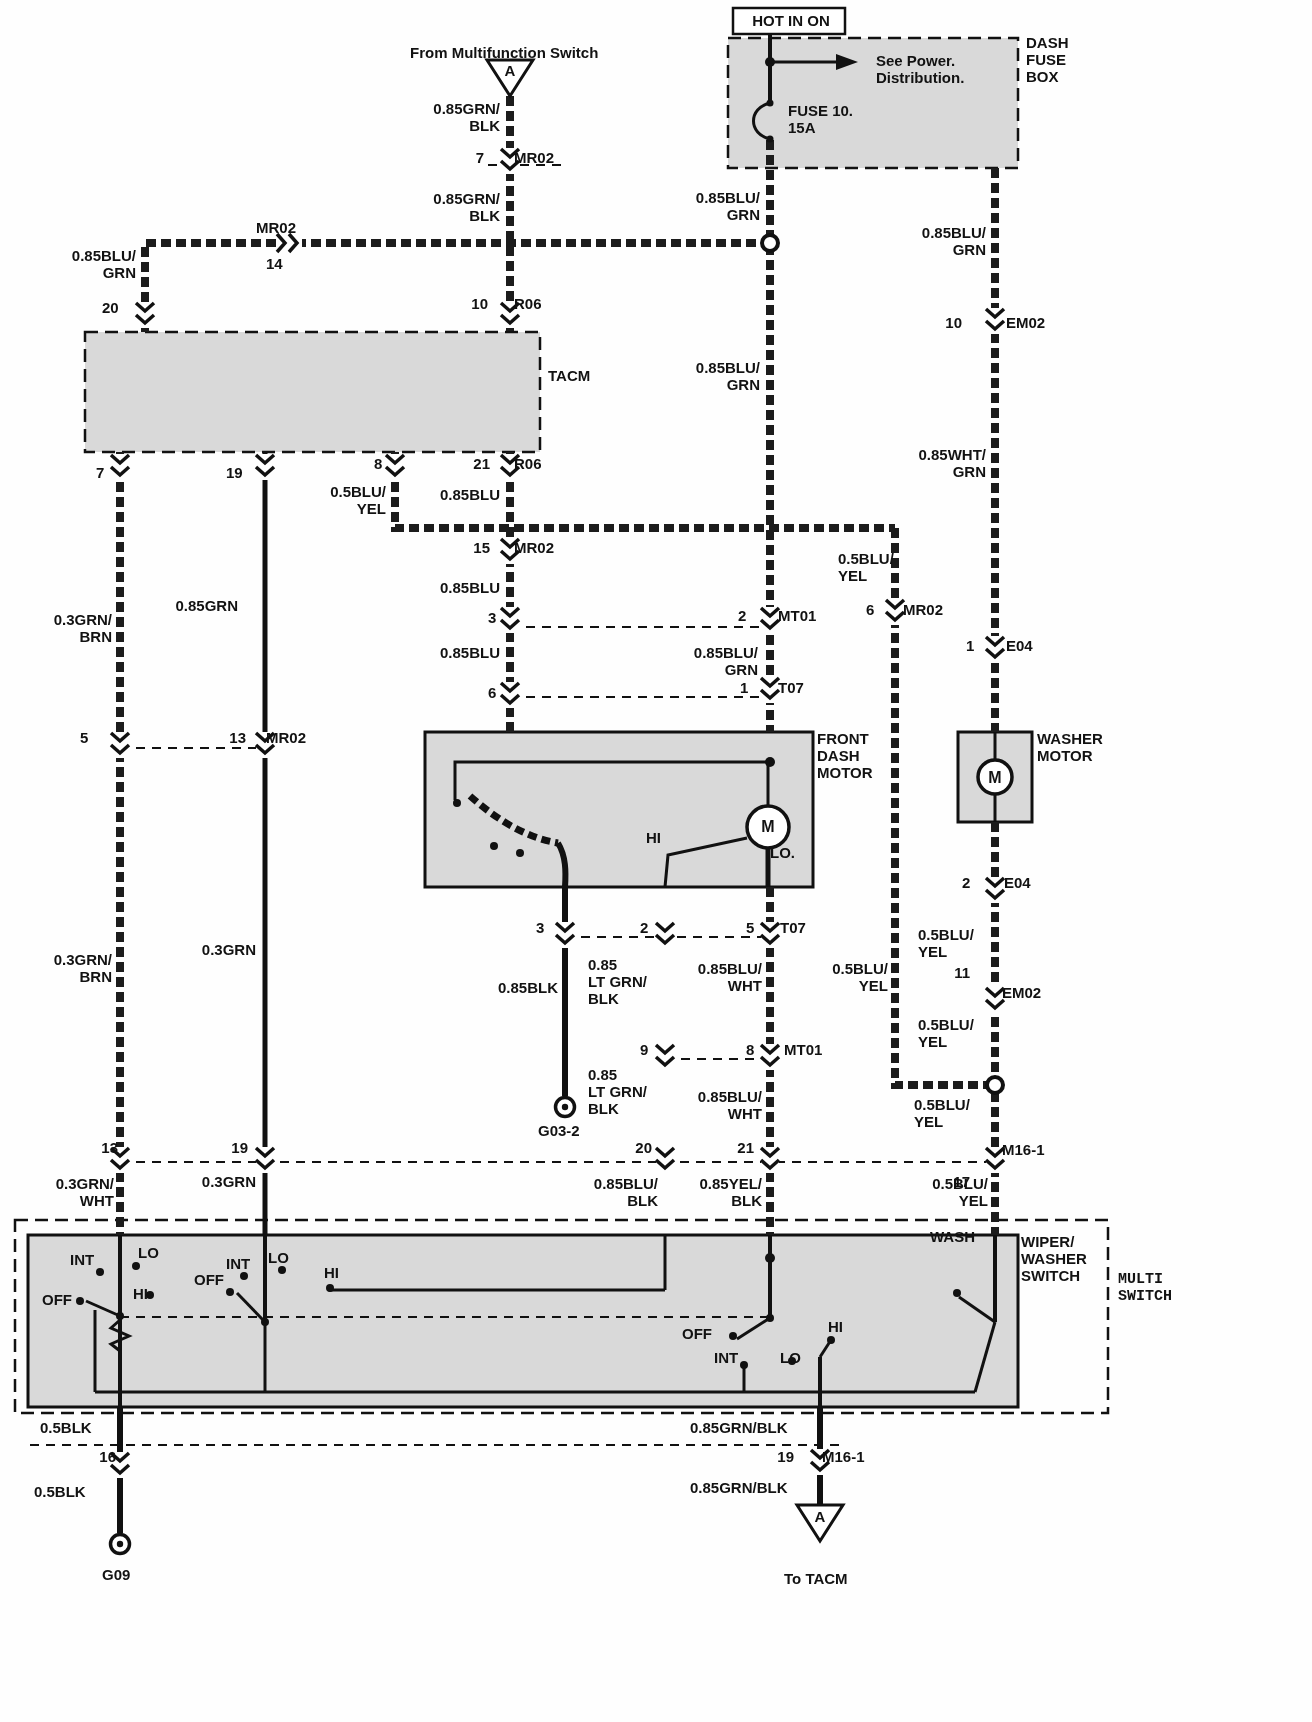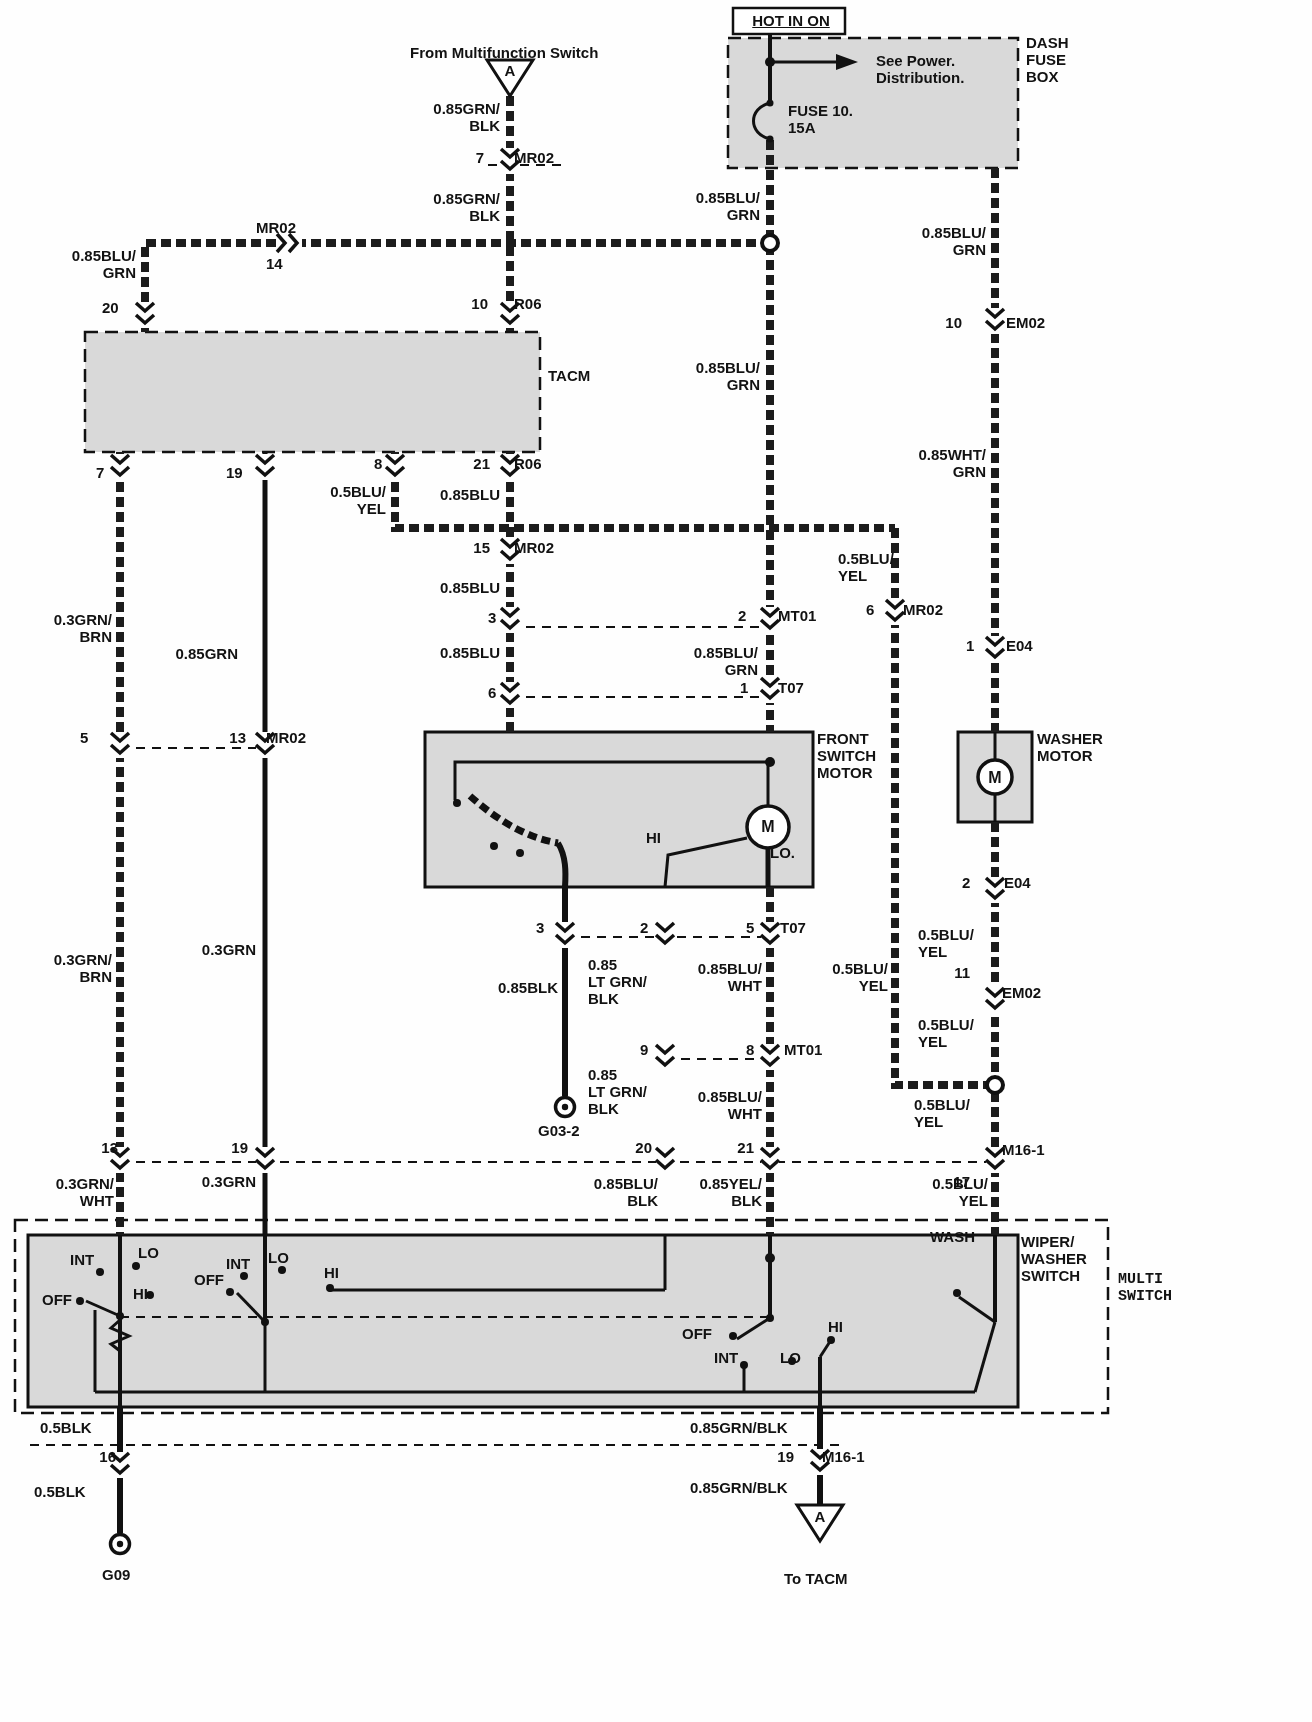--- a/index.html
+++ b/index.html
@@ -200,21 +200,21 @@
     <use href="#chev" x="265" y="1161"></use>
     <use href="#chev" x="665" y="1161"></use>
     <use href="#chev" x="770" y="1161"></use>
     <use href="#chev" x="995" y="1161"></use>
     <use href="#chev" x="120" y="1466"></use>
     <use href="#chev" x="820" y="1463"></use>
   </g>
 </svg>
 
 <div class="lbl" style="left:410px;top:44px;">From Multifunction Switch</div>
-<div class="lbl ctr" style="left:733px;top:8px;width:116px;height:26px;text-decoration:underline;">HOT IN ON</div>
+<div class="lbl ctr" style="left:733px;top:8px;width:116px;height:26px;">HOT IN ON</div>
 <div class="lbl ctr" style="left:498px;top:62px;width:24px;">A</div>
 <div class="lbl" style="left:876px;top:52px;">See Power.
 Distribution.</div>
 <div class="lbl" style="left:788px;top:102px;">FUSE 10.
 15A</div>
 <div class="lbl" style="left:1026px;top:34px;">DASH
 FUSE
 BOX</div>
 
 <div class="lbl ra" style="left:408px;top:100px;width:92px;">0.85GRN/
@@ -250,40 +250,40 @@
 <div class="lbl ra" style="left:318px;top:483px;width:68px;">0.5BLU/
 YEL</div>
 <div class="lbl ra" style="left:430px;top:486px;width:70px;">0.85BLU</div>
 <div class="lbl ra" style="left:462px;top:539px;width:28px;">15</div>
 <div class="lbl" style="left:514px;top:539px;">MR02</div>
 <div class="lbl" style="left:838px;top:550px;">0.5BLU/
 YEL</div>
 <div class="lbl ra" style="left:430px;top:579px;width:70px;">0.85BLU</div>
 <div class="lbl ra" style="left:42px;top:611px;width:70px;">0.3GRN/
 BRN</div>
-<div class="lbl ra" style="left:166px;top:645px;width:72px;text-align:right;">0.85GRN</div>
+<div class="lbl ra" style="left:166px;top:597px;width:72px;text-align:right;">0.85GRN</div>
 <div class="lbl" style="left:488px;top:609px;">3</div>
 <div class="lbl" style="left:738px;top:607px;">2</div>
 <div class="lbl" style="left:778px;top:607px;">MT01</div>
 <div class="lbl" style="left:866px;top:601px;">6</div>
 <div class="lbl" style="left:903px;top:601px;">MR02</div>
 <div class="lbl" style="left:966px;top:637px;">1</div>
 <div class="lbl" style="left:1006px;top:637px;">E04</div>
 <div class="lbl ra" style="left:430px;top:644px;width:70px;">0.85BLU</div>
 <div class="lbl ra" style="left:678px;top:644px;width:80px;">0.85BLU/
 GRN</div>
 <div class="lbl" style="left:488px;top:684px;">6</div>
 <div class="lbl" style="left:740px;top:679px;">1</div>
 <div class="lbl" style="left:778px;top:679px;">T07</div>
 <div class="lbl" style="left:80px;top:729px;">5</div>
 <div class="lbl ra" style="left:222px;top:729px;width:24px;">13</div>
 <div class="lbl" style="left:266px;top:729px;">MR02</div>
 
 <div class="lbl" style="left:817px;top:730px;">FRONT
-SWITCH
+DASH
 MOTOR</div>
 <div class="lbl" style="left:1037px;top:730px;">WASHER
 MOTOR</div>
 <div class="lbl" style="left:646px;top:829px;">HI</div>
 <div class="lbl" style="left:770px;top:844px;">LO.</div>
 <div class="lbl ctr big" style="left:756px;top:818px;width:24px;">M</div>
 <div class="lbl ctr big" style="left:984px;top:769px;width:22px;">M</div>
 
 <div class="lbl" style="left:536px;top:919px;">3</div>
 <div class="lbl" style="left:640px;top:919px;">2</div>

